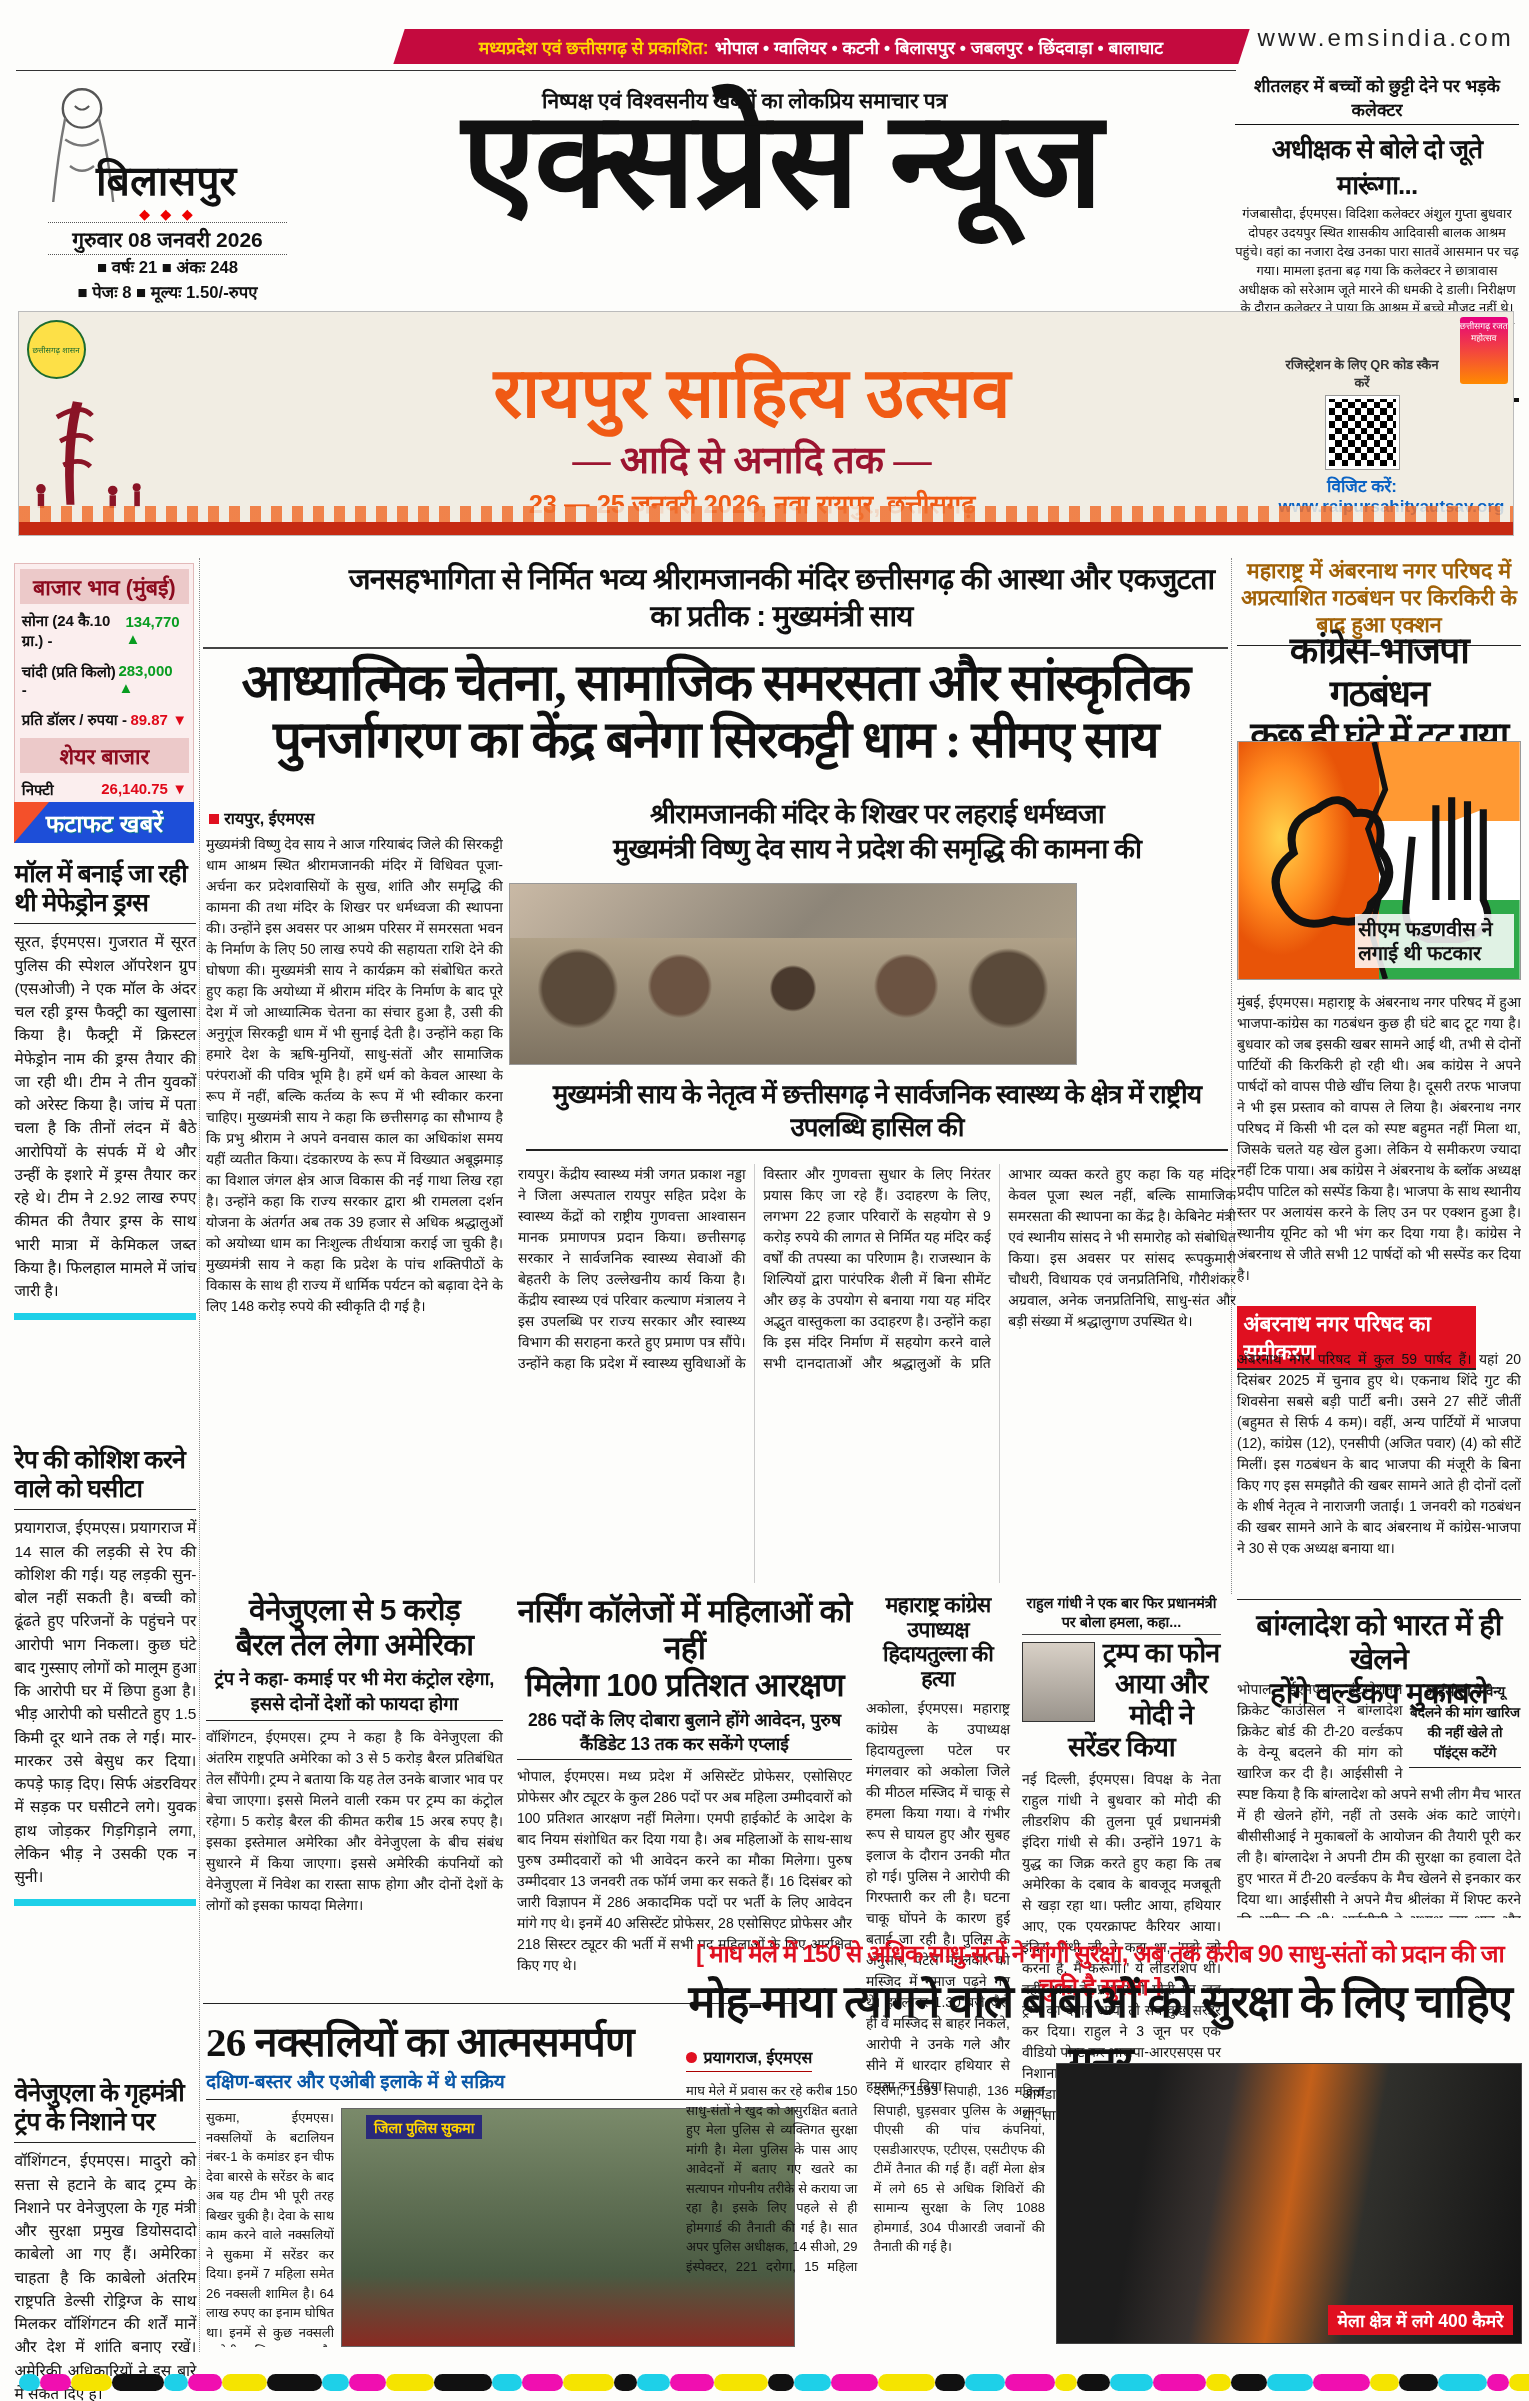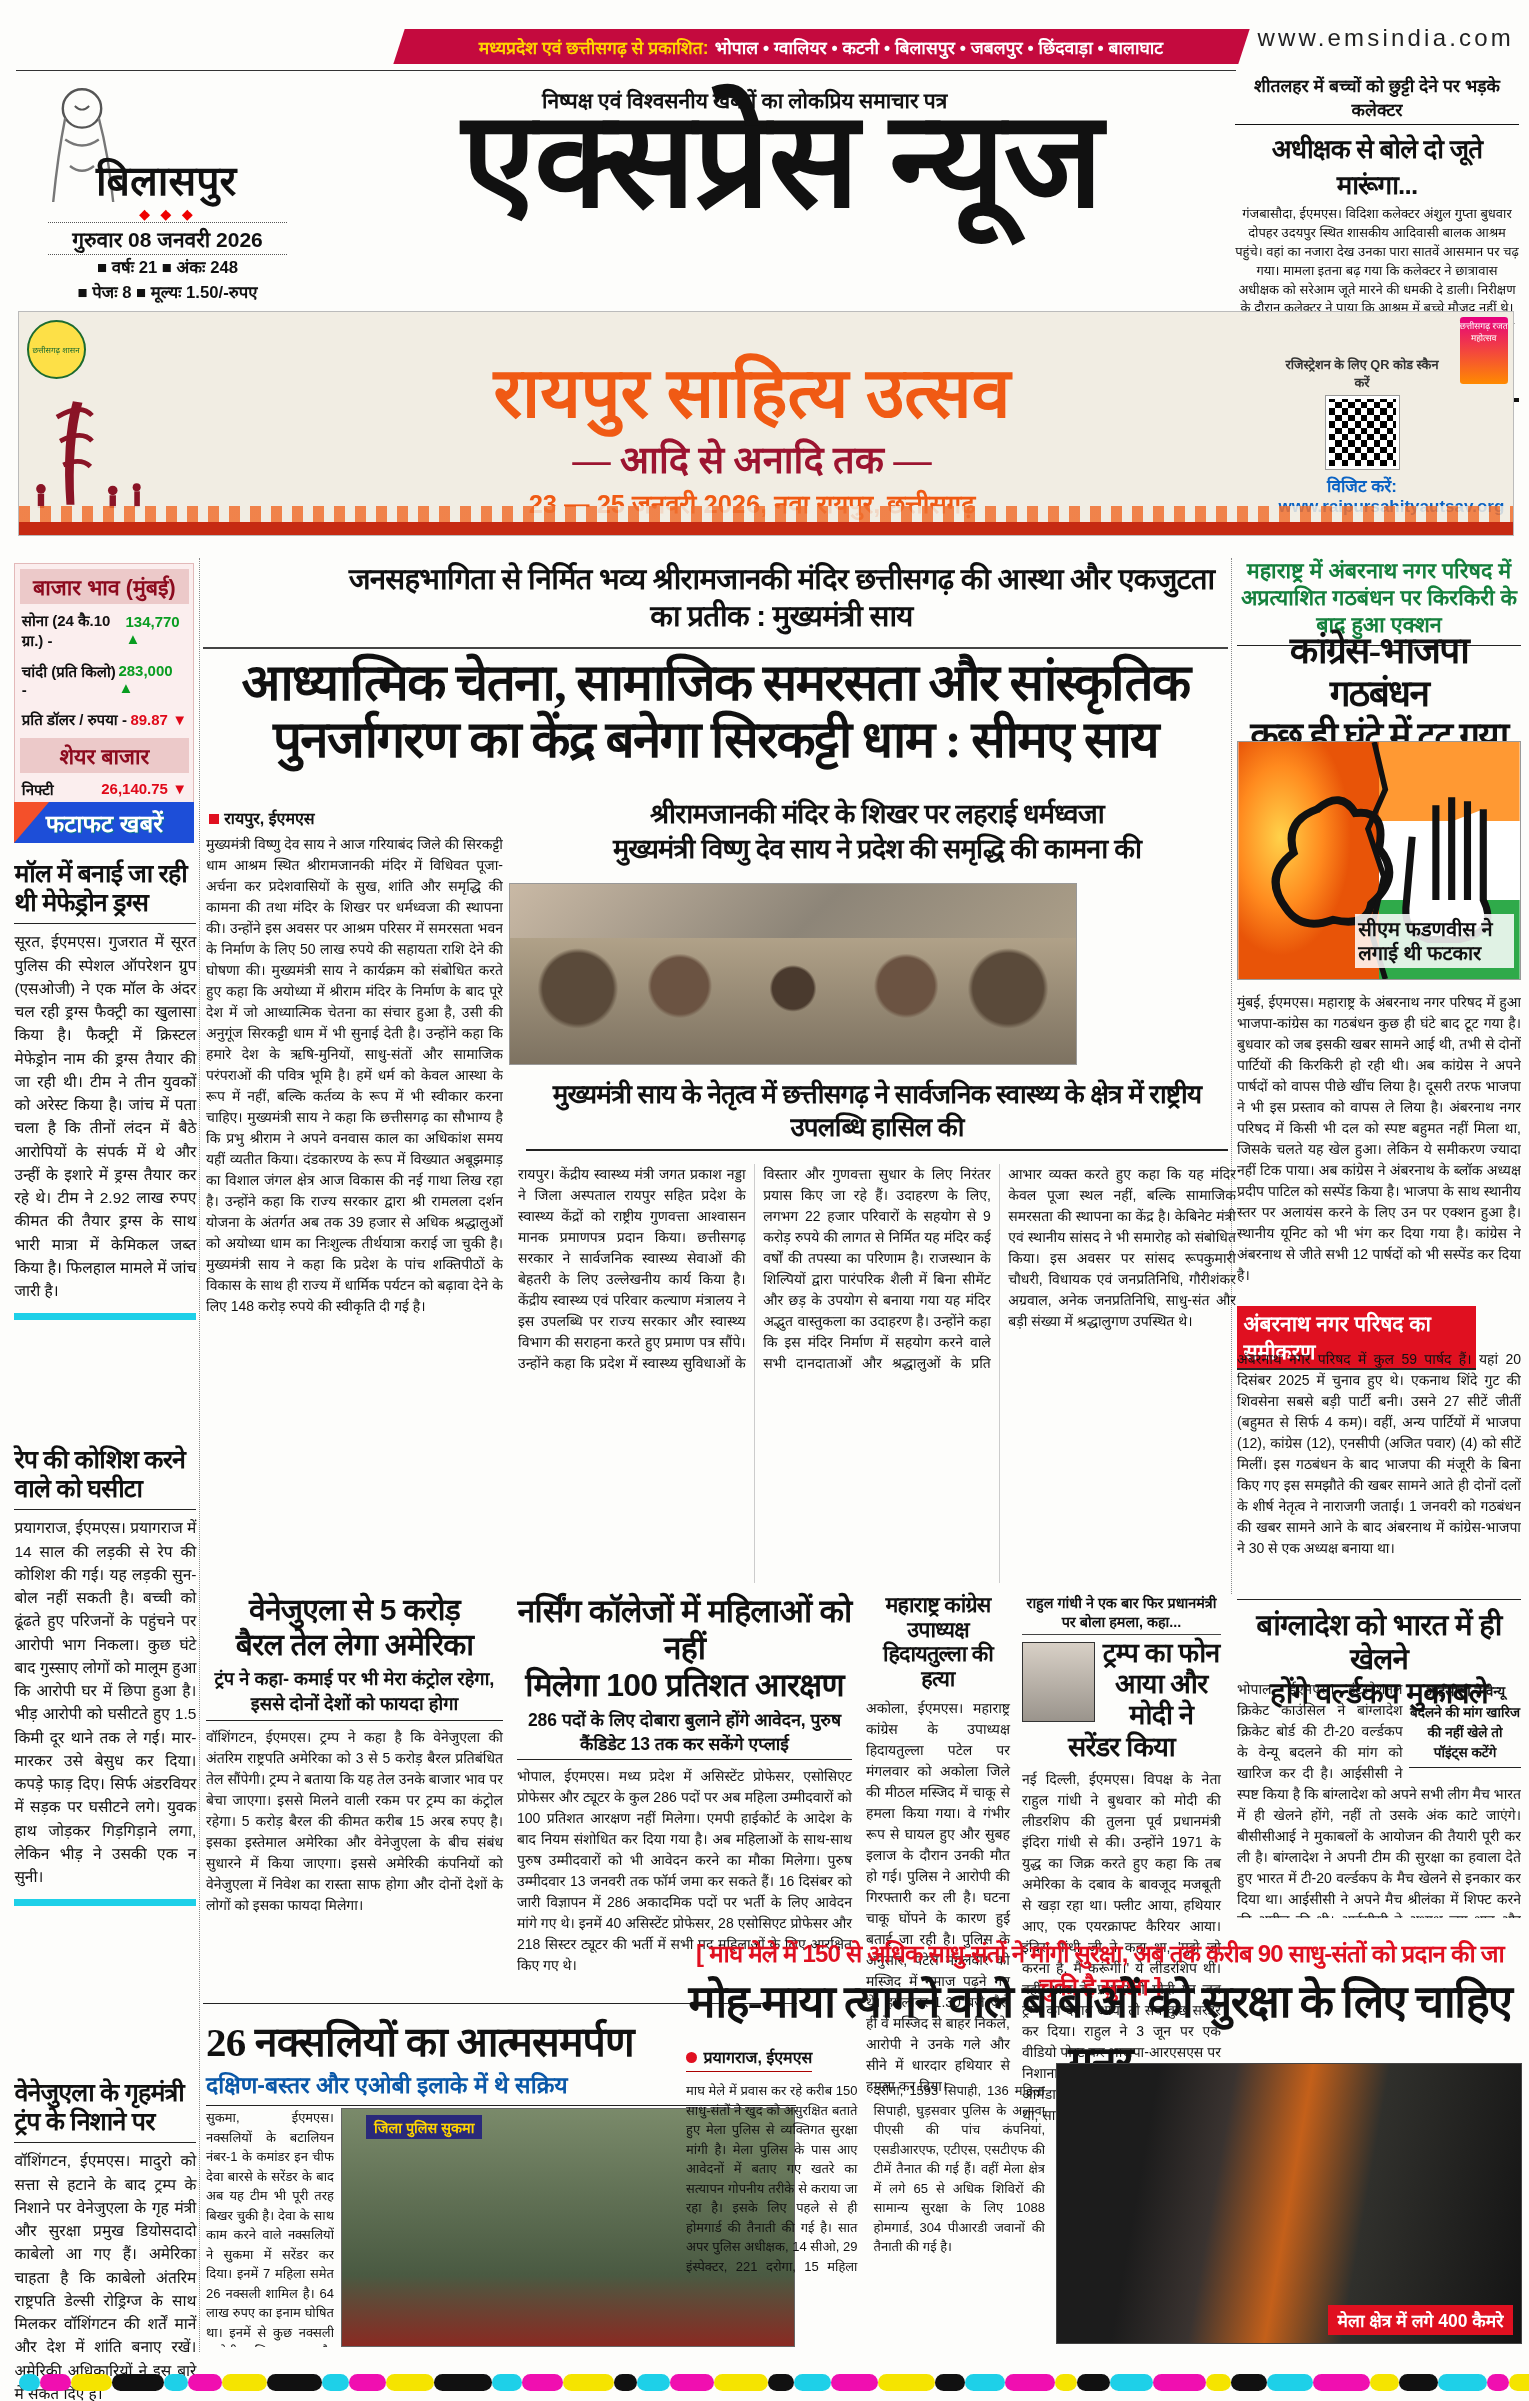--- a/index.html
+++ b/index.html
@@ -85,21 +85,21 @@
      radial-gradient(circle at 30% 38%, #6b5342 0 7%, transparent 8%),
      radial-gradient(circle at 50% 40%, #4a3a2e 0 7%, transparent 8%),
      radial-gradient(circle at 70% 38%, #6b5342 0 7%, transparent 8%),
      radial-gradient(circle at 88% 40%, #5a4a3a 0 7%, transparent 8%),
      linear-gradient(#b0a188,#7d7261); }
   .m-body-left { position:absolute; top:834px; left:206px; width:297px; height:749px; font-size:14px; line-height:1.5; text-align:justify; overflow:hidden; }
   .m-body-mid { position:absolute; top:1164px; left:518px; width:718px; height:419px; column-count:3; column-gap:17.5px; column-rule:0.8px solid #ccc; font-size:14px; line-height:1.5; text-align:justify; overflow:hidden; }
   .hl-box { position:absolute; top:1078px; left:526px; width:702px; text-align:center; font-size:26px; font-weight:bold; line-height:1.25; border-bottom:2.4px solid #222; padding-bottom:6.4px; letter-spacing:-0.8px; }
 
   
-  .r-kick { position:absolute; top:558px; left:1237px; width:284px; text-align:center; color:#15803d; font-weight:bold; font-size:21.5px; line-height:1.25; border-bottom:1.6px solid #222; padding-bottom:6.4px; }
+  .r-kick { position:absolute; top:558px; left:1237px; width:284px; text-align:center; color:#a16207; font-weight:bold; font-size:21.5px; line-height:1.25; border-bottom:1.6px solid #222; padding-bottom:6.4px; }
   .r-head { position:absolute; top:630px; left:1237px; width:284px; text-align:center; font-size:37px; font-weight:900; line-height:1.15; letter-spacing:-1.6px; font-family:"Liberation Serif",serif; }
   .r-img { position:absolute; top:741px; left:1237px; width:284px; height:239px; border:0.8px solid #999; }
   .r-cap { position:absolute; top:914px; left:1355px; width:159px; font-size:20px; font-weight:900; line-height:1.2; background:rgba(255,255,255,.85); padding:3.2px; }
   .r-body { position:absolute; top:992px; left:1237px; width:284px; height:311px; font-size:14px; line-height:1.5; text-align:justify; overflow:hidden; }
   .r-subhd { position:absolute; top:1306px; left:1237px; width:239px; background:#e01020; color:#fff; font-weight:bold; font-size:21px; padding:3.2px 6.4px; border-bottom:2.4px solid #222; }
   .r-subbody { position:absolute; top:1349px; left:1237px; width:284px; height:239px; font-size:14px; line-height:1.5; text-align:justify; overflow:hidden; }
   .bd-head { position:absolute; top:1599px; left:1237px; width:284px; text-align:center; font-size:29.5px; font-weight:900; line-height:1.15; letter-spacing:-0.8px; border-top:1.6px solid #222; padding-top:8px; }
   .bd-body { position:absolute; top:1679px; left:1237px; width:284px; height:239px; font-size:14px; line-height:1.5; text-align:justify; overflow:hidden; }
   .bd-inset { float:right; width:112px; margin:3.2px 0 3.2px 6.4px; font-size:13.6px; font-weight:bold; text-align:center; border-bottom:1.6px solid #222; padding-bottom:3.2px; }
 
@@ -116,21 +116,21 @@
   #art-nursing .sub { font-size:17.5px; }
   #art-murder { left:866px; width:144px; }
   #art-murder h3 { font-size:21.5px; }
   #art-rahul { left:1022px; width:199px; }
   #art-rahul .kick { font-size:14.4px; font-weight:bold; text-align:center; border-bottom:0.8px solid #444; padding-bottom:3.2px; }
   #art-rahul h3 { font-size:27px; margin-top:3.2px; }
   .rahul-photo { float:left; width:73px; height:80px; margin:3.2px 6.4px 1.6px 0; background:linear-gradient(#d8d0c6,#9a948c); border:1.6px solid #333; }
 
   
   .nx-head { position:absolute; top:2012px; left:206px; width:590px; font-size:41px; font-weight:900; letter-spacing:-0.8px; font-family:"Liberation Serif",serif; }
-  .nx-sub { position:absolute; top:2068px; left:206px; width:590px; font-size:23px; font-weight:bold; color:#0a58a8; border-bottom:1.6px solid #222; padding-bottom:4.8px; }
+  .nx-sub { position:absolute; top:2068px; left:206px; width:590px; font-size:19px; font-weight:bold; color:#0a58a8; border-bottom:1.6px solid #222; padding-bottom:4.8px; }
   .nx-body { position:absolute; top:2108px; left:206px; width:128px; height:239px; font-size:13px; line-height:1.5; text-align:justify; overflow:hidden; }
   .nx-photo { position:absolute; top:2108px; left:341px; width:454px; height:239px; background:linear-gradient(#7a8a6a,#4a5a42 70%,#8a2a22); border:0.8px solid #666; }
   .nx-photo .bnr { position:absolute; top:6.4px; left:24px; background:#2a2a7a; color:#ffd400; font-size:14.4px; font-weight:bold; padding:2.4px 8px; }
 
   .sd-kickband { position:absolute; top:1936px; left:679px; width:842px; color:#e01020; font-weight:900; font-size:24px; text-align:center; letter-spacing:-0.8px; }
   .sd-kickband .brk { color:#e01020; }
   .sd-head { position:absolute; top:1969px; left:679px; width:842px; font-size:45px; font-weight:900; letter-spacing:-1.6px; text-align:center; font-family:"Liberation Serif",serif; }
   .sd-by { position:absolute; top:2046px; left:686px; font-size:16px; font-weight:bold; border-bottom:1.6px solid #a00; padding-bottom:3.2px; }
   .reddot { display:inline-block; width:11px; height:11px; background:#e01020; border-radius:50%; margin-right:6.4px; }
   .sd-body { position:absolute; top:2081px; left:686px; width:359px; height:271px; column-count:2; column-gap:16px; font-size:13px; line-height:1.5; text-align:justify; overflow:hidden; }

